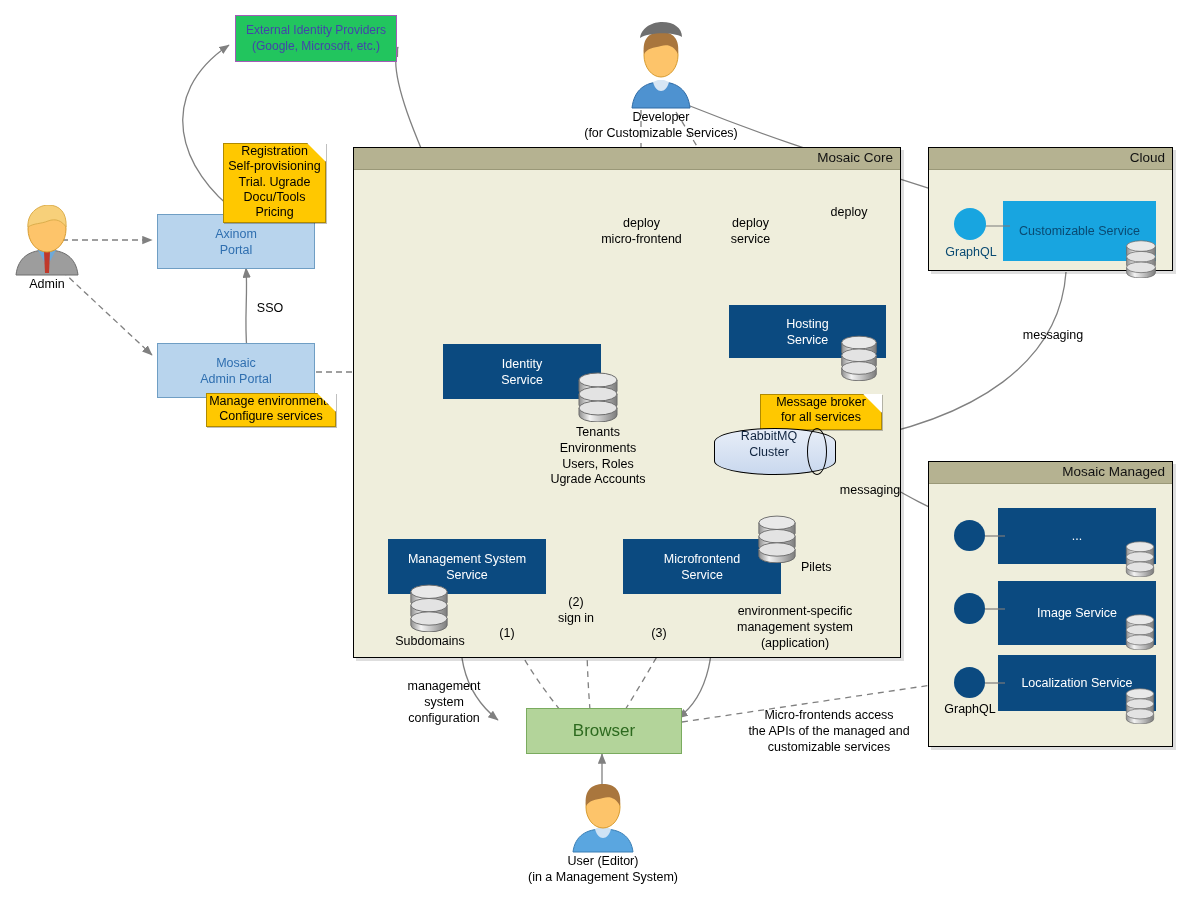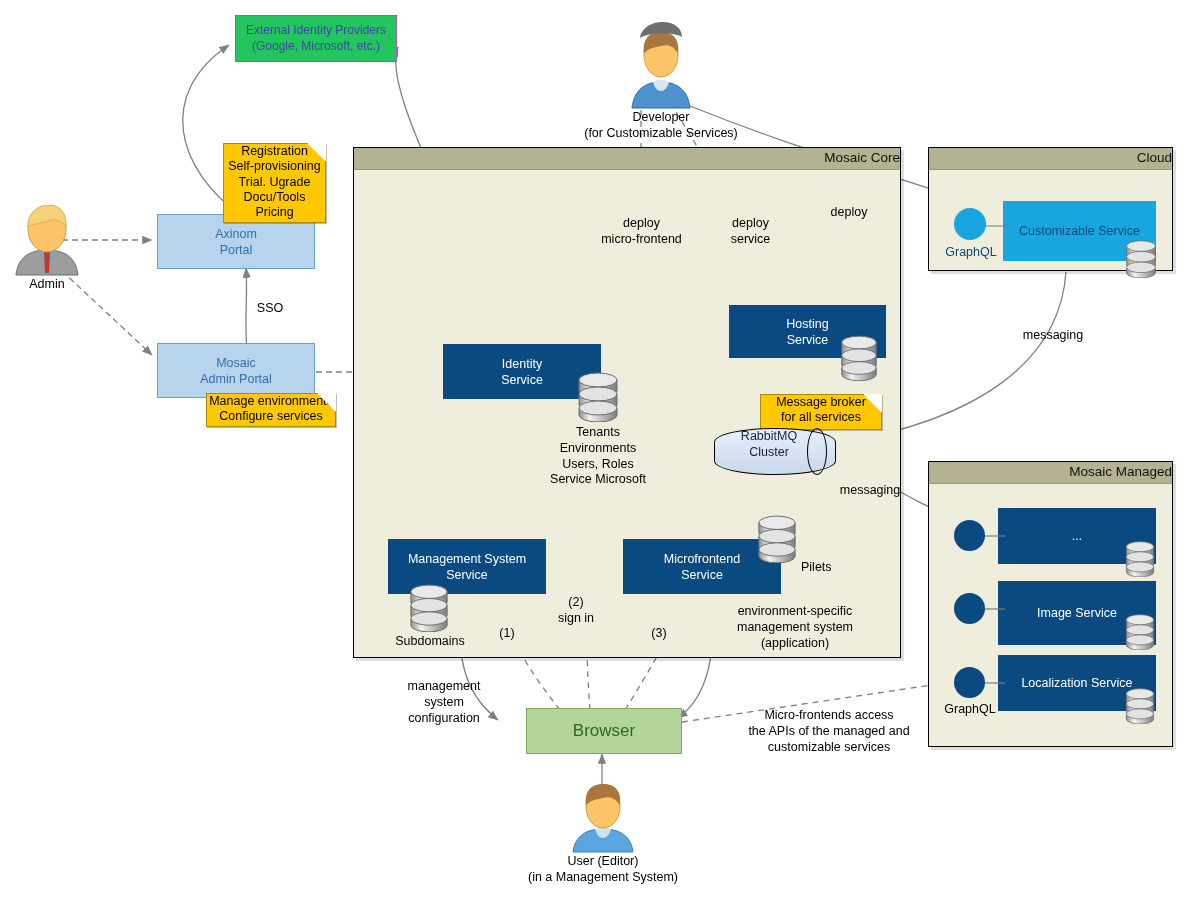--- a/index.html
+++ b/index.html
@@ -7,21 +7,21 @@
        font-family:"Liberation Sans","DejaVu Sans",sans-serif;}
   #stage{position:absolute;left:0;top:0;width:1191px;height:897px;}
   svg#wires{position:absolute;left:0;top:0;width:1191px;height:897px;pointer-events:none;}
 
   .node{position:absolute;box-sizing:border-box;}
 
   
   .panel{background:#efeedc;border:1.4px solid #000;box-shadow:3px 3px 0 rgba(0,0,0,.13);}
   .panel-title{position:absolute;left:0;top:0;right:0;height:22px;background:#b5b291;
                border-bottom:1px solid #9a9878;color:#111;font-size:13.5px;
-               text-align:right;padding:2px 0 0 0;box-sizing:border-box;}
+               text-align:right;padding:2px 7px 0 0;box-sizing:border-box;}
 
   
   .box{display:flex;align-items:center;justify-content:center;text-align:center;
        line-height:1.28;box-sizing:border-box;}
   .box-dark{background:#0b4a80;color:#fff;font-size:12.5px;}
   .box-blue{background:#b8d4ed;border:1px solid #6f9ec4;color:#2f6fb0;font-size:12.5px;}
   .box-green{background:#b3d49a;border:1px solid #7aab5f;color:#2d6a1f;font-size:17px;}
   .box-violet{background:#22c55e;border:1px solid #a45bb8;color:#4444aa;font-size:12px;}
   .box-cyan{background:#18a5e0;color:#0a4a72;font-size:12.5px;}
 
@@ -214,21 +214,21 @@
         <path d="M3,36 v7 a19,7 0 0 0 38,0 v-7 z" fill="url(#g1)"></path>
         <ellipse cx="22" cy="8" rx="19" ry="7" fill="#e9e9e9"></ellipse>
         <ellipse cx="22" cy="22" rx="19" ry="7" fill="#e3e3e3"></ellipse>
         <ellipse cx="22" cy="36" rx="19" ry="7" fill="#e3e3e3"></ellipse>
       </g>
     </svg>
   </div>
   <div class="lbl" style="left:524px;top:425px;width:148px;white-space:pre-line;">Tenants
 Environments
 Users, Roles
-Service Microsoft</div>
+Ugrade Accounts</div>
 
   <div class="node box box-dark" style="left:729px;top:305px;width:157px;height:53px;">
     <span style="white-space:pre-line;">Hosting
 Service</span>
   </div>
   <div class="db" style="left:839px;top:335px;">
     <svg width="40" height="46" viewBox="0 0 44 50">
       <g stroke="#6b6b6b" stroke-width="1">
         <path d="M3,8 v11 a19,7 0 0 0 38,0 v-11 z" fill="url(#g1)"></path>
         <path d="M3,22 v11 a19,7 0 0 0 38,0 v-11 z" fill="url(#g1)"></path>

